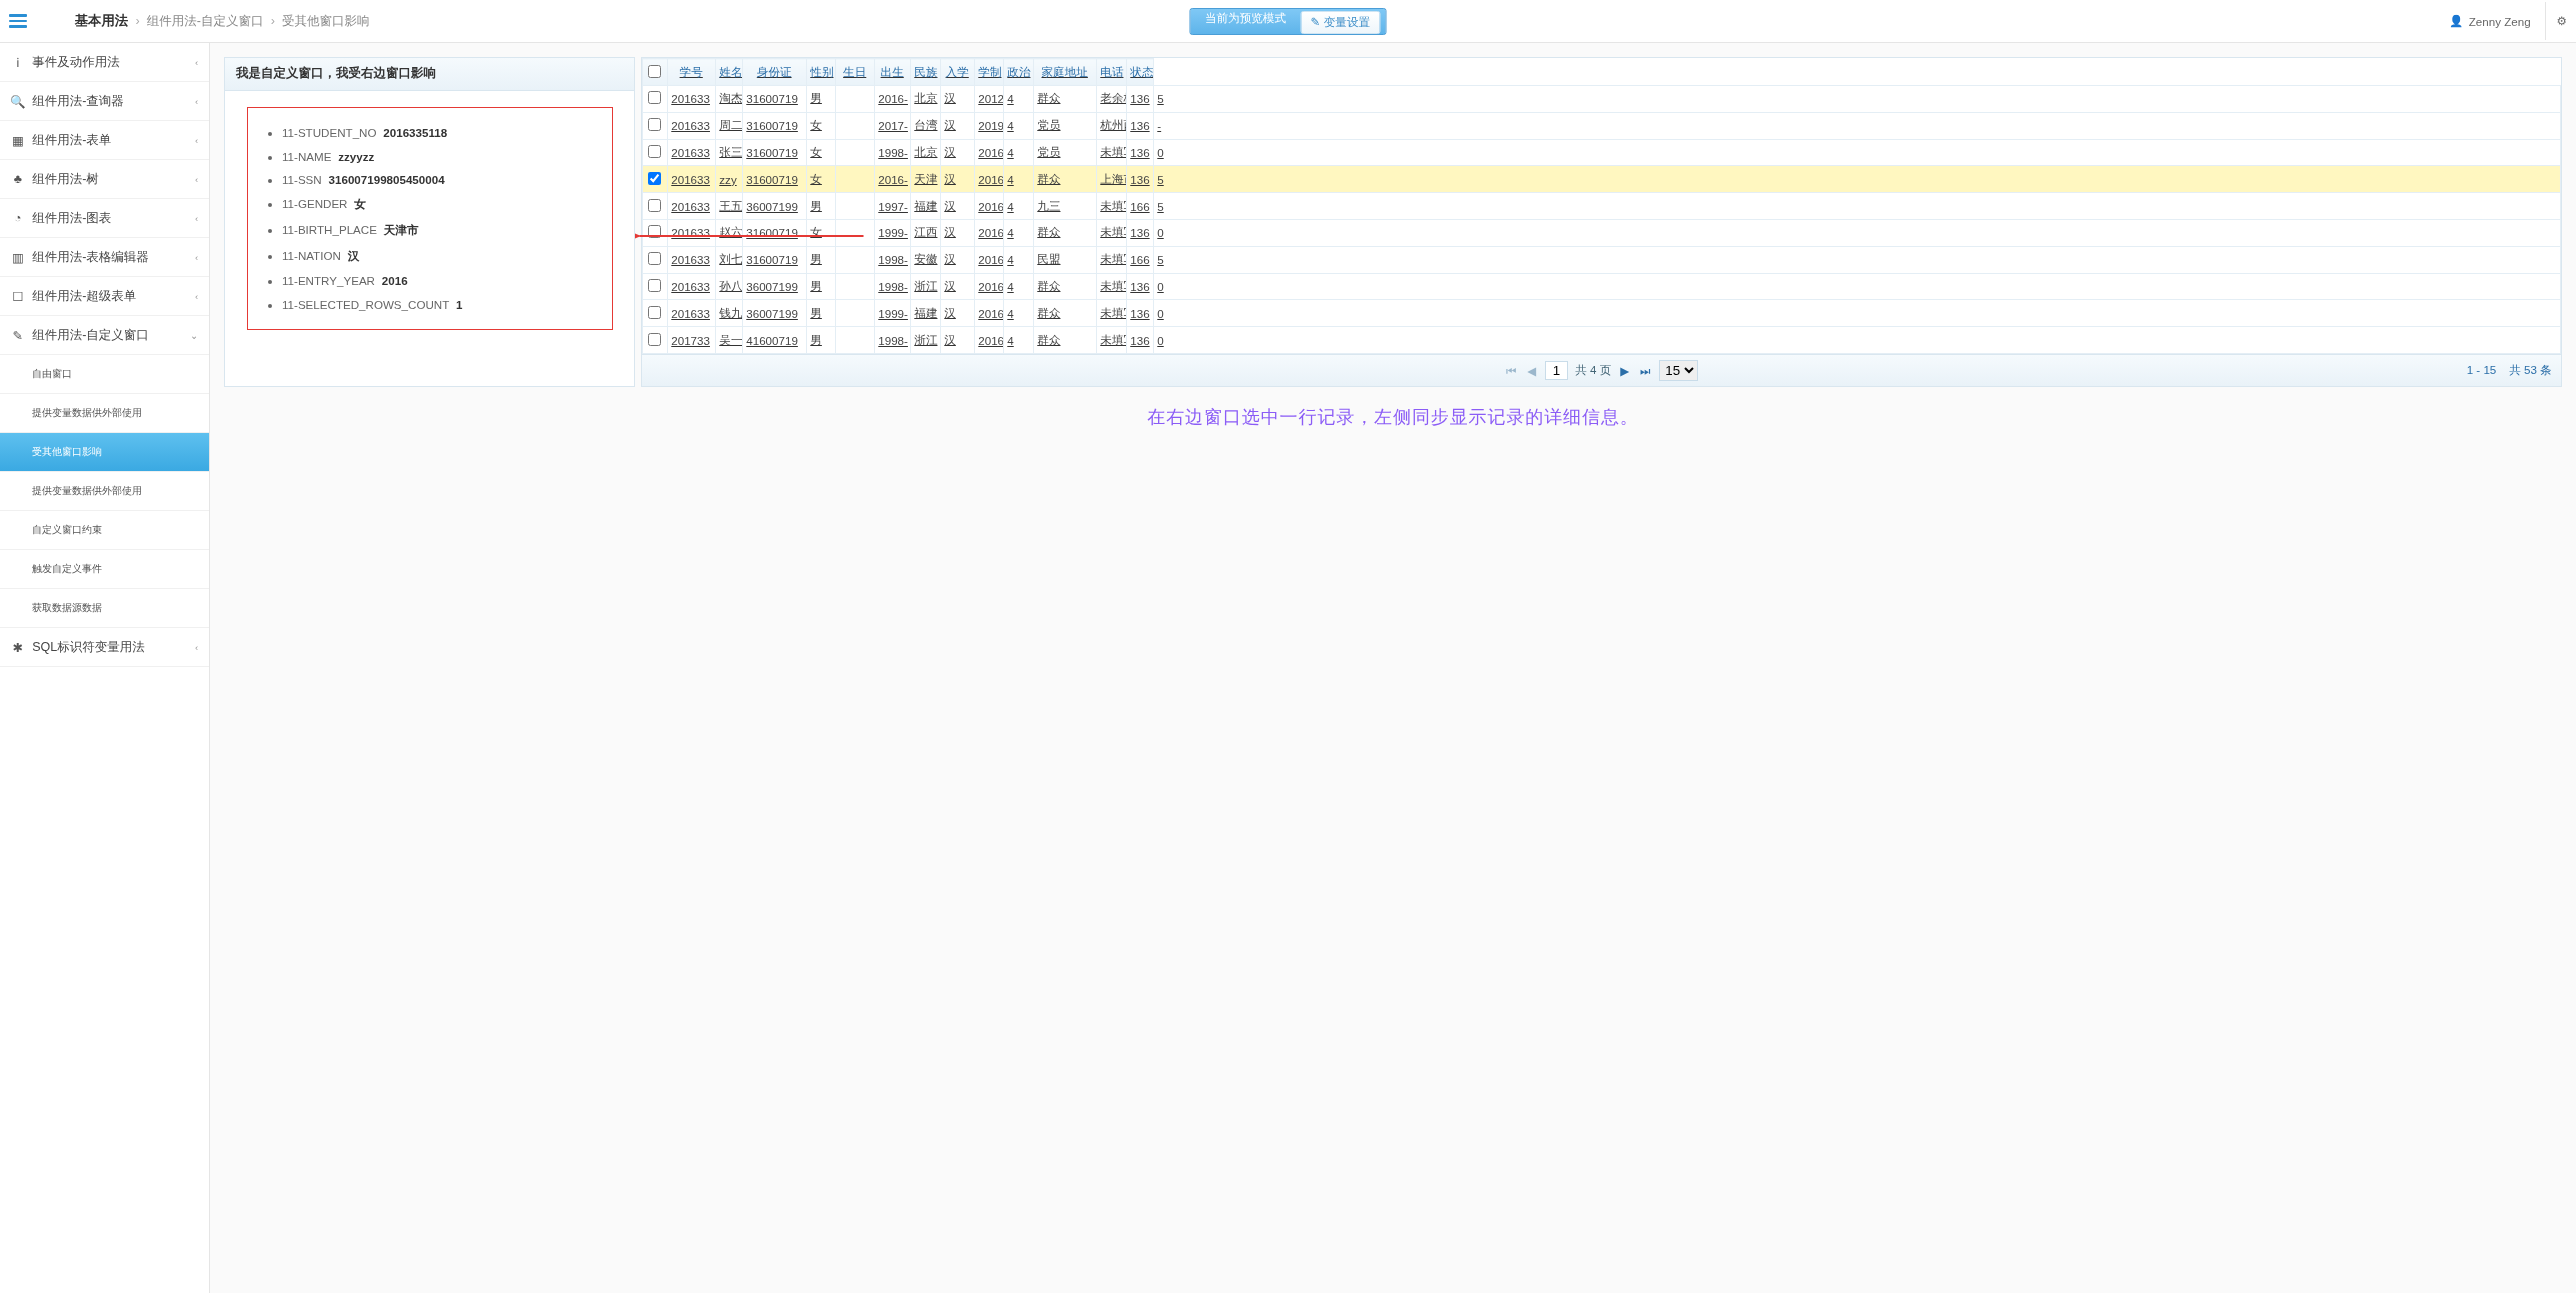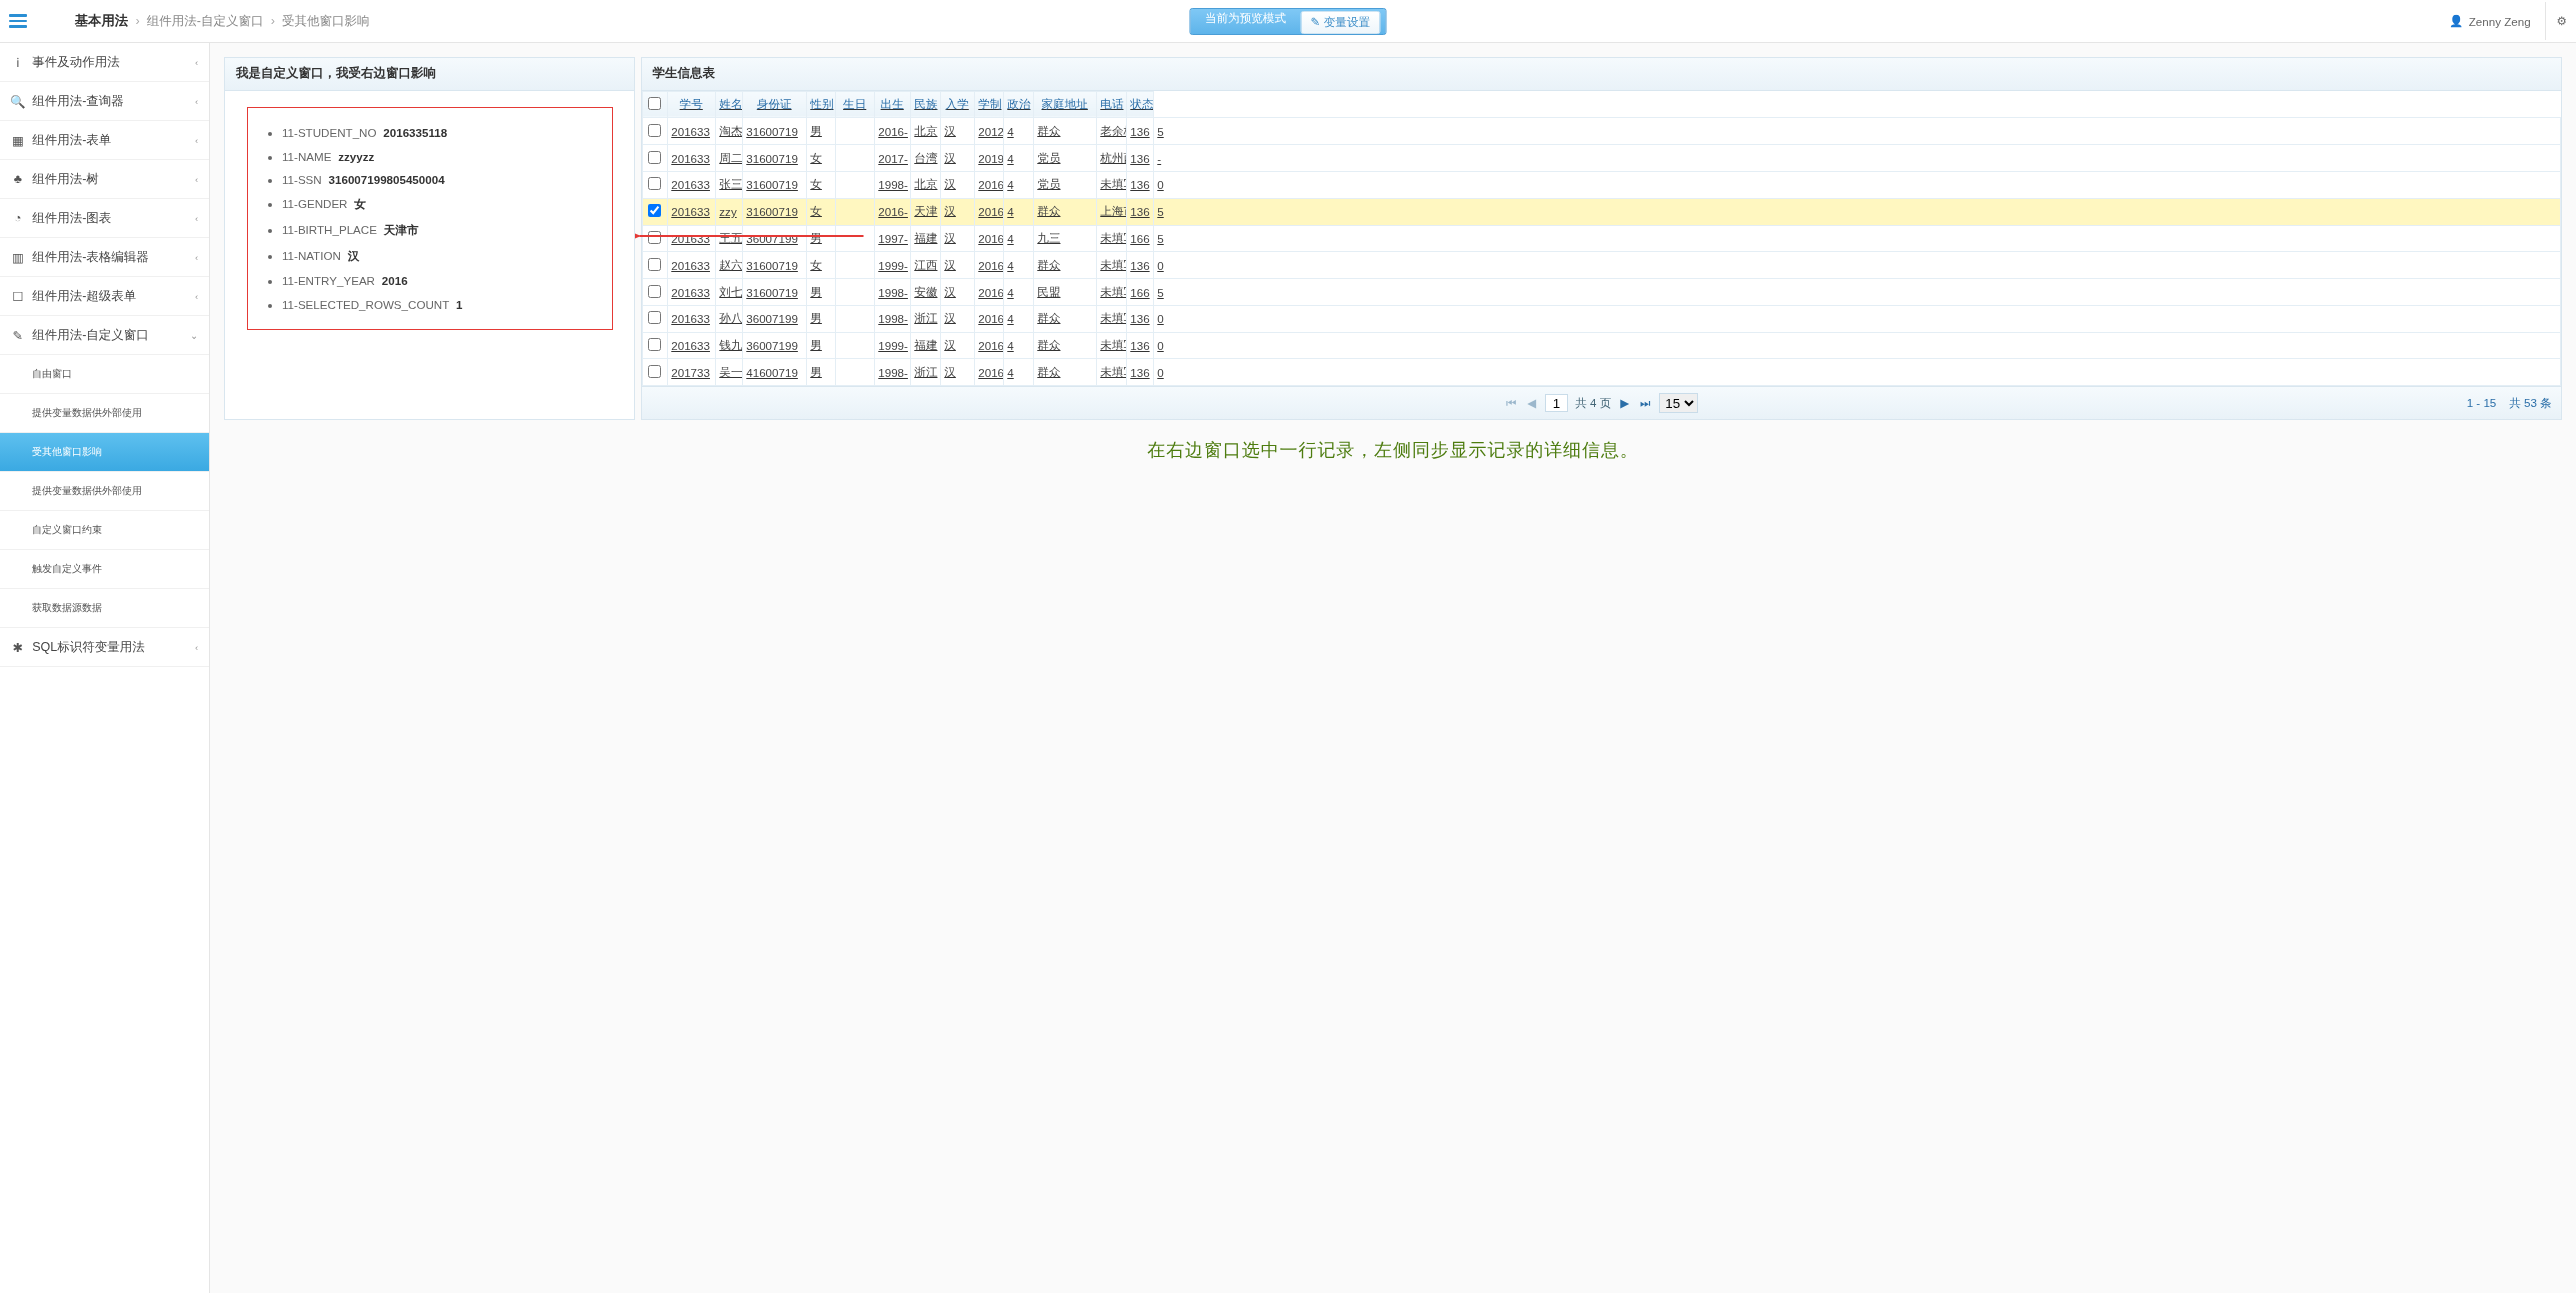--- a/index.html
+++ b/index.html
@@ -62,21 +62,21 @@
 
 
 .pager { background: linear-gradient(#f5fafd,#e9f2f8); border-top: 0.9px solid #d9e6ef; padding: 5.4px 9px; display: flex; align-items: center; justify-content: center; position: relative; font-size: 11.6px; color: #467; gap: 7.2px; }
 .pager .pg-btn { color: #9bb7cc; cursor: pointer; padding: 0 1.8px; }
 .pager .pg-btn.enabled { color: #2a6ea8; }
 .pager input.pg-num { width: 23px; text-align: center; border: 0.9px solid #c9dce9; padding: 0.9px; }
 .pager select { border: 0.9px solid #c9dce9; padding: 0.9px; }
 .pager .pg-right { position: absolute; right: 9px; color: #2a6ea8; }
 
 
-.anno { color: #4d7c0f; font-size: 18px; text-align: center; margin-top: 18px; letter-spacing: 0.9px; }
+.anno { color: #8b5cf6; font-size: 18px; text-align: center; margin-top: 18px; letter-spacing: 0.9px; }
 
 
 .c-sno{width:48px} .c-name{width:27px} .c-ssn{width:64px} .c-gender{width:29px}
 .c-birth{width:39px} .c-place{width:36px} .c-nation{width:30px} .c-entry{width:34px}
 .c-sys{width:29px} .c-pol{width:30px} .c-addr{width:63px} .c-tel{width:30px} .c-stat{width:27px}
 </style>
 </head>
 <body>
 
 <div class="topbar">
@@ -209,21 +209,20 @@
       <svg class="arrow-svg" width="233" height="18" viewBox="0 0 260 20">
         <defs>
             <marker id="ah" markerWidth="10" markerHeight="8" refX="1" refY="4" orient="auto">
           <path d="M10,0 L0,4 L10,8 Z" fill="#e53935"></path>
             </marker>
           </defs>
         <line x1="255" y1="10" x2="5" y2="10" stroke="#e53935" stroke-width="2" marker-end="url(#ah)"></line>
       </svg>
 
       <div class="panel panel-right">
-        <div class="panel-header">学生信息表</div>
         <div class="tbl-wrap">
           <table class="grid">
             <thead>
                 <tr id="thead-row">
                   <th class="chk"><input type="checkbox" style=""></th>
                   <th class="c-sno">学号</th>
                   <th class="c-name">姓名</th>
                   <th class="c-ssn">身份证</th>
                   <th class="c-gender">性别</th>
                   <th class="c-birth">生日</th>

